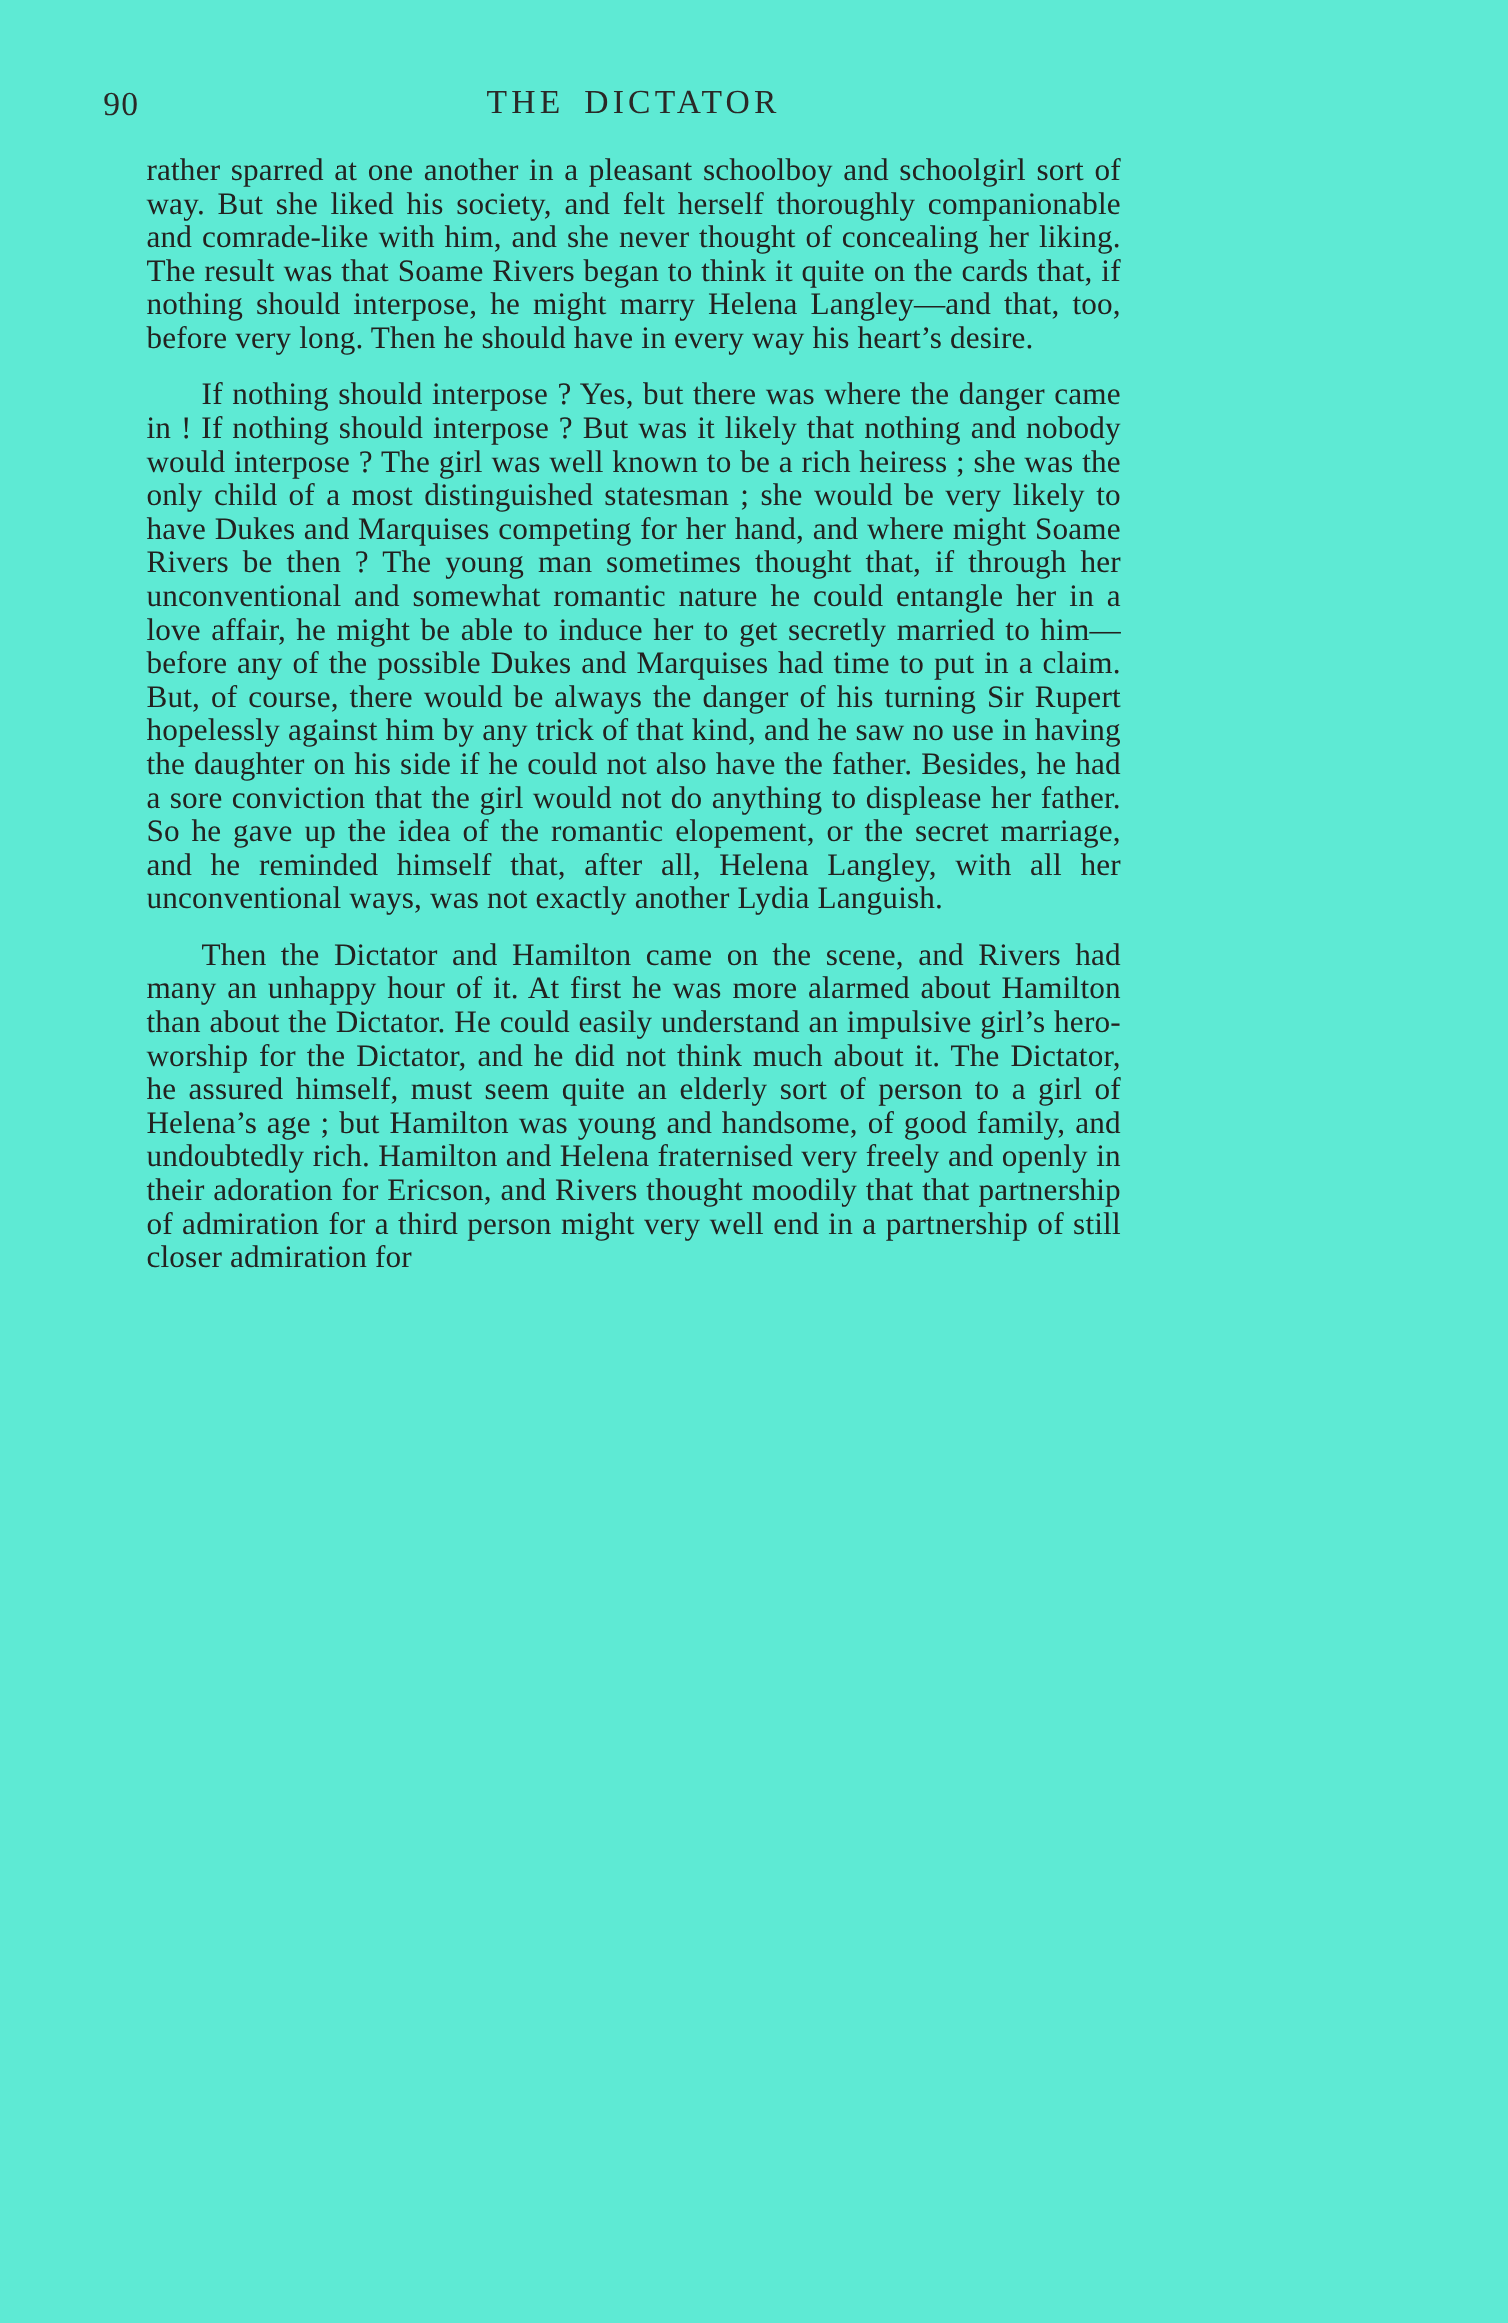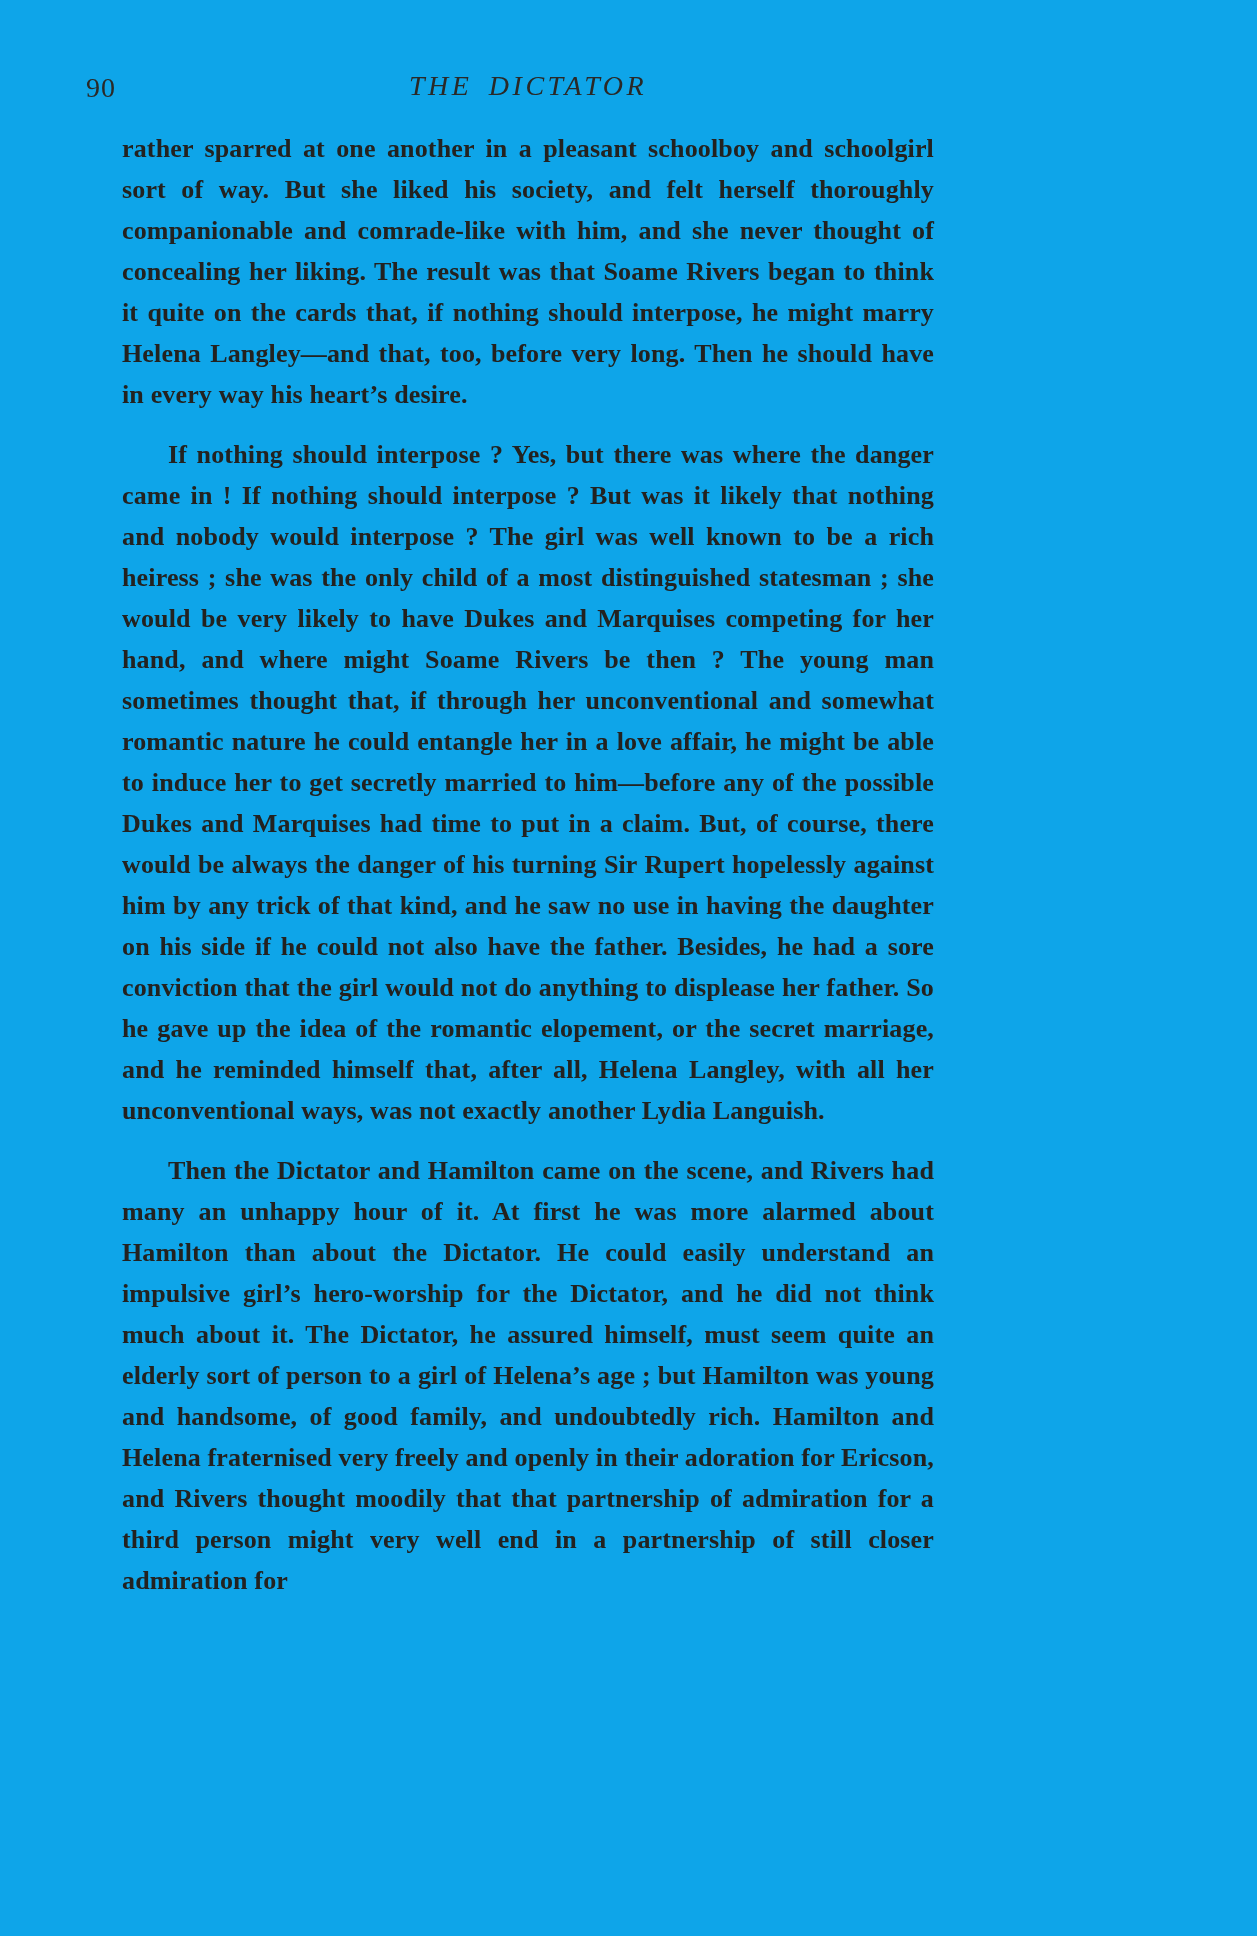--- a/index.html
+++ b/index.html
@@ -12,57 +12,55 @@
     background: #fbfbf9;
     font-family: "Liberation Serif", "DejaVu Serif", serif;
     color: #222120;
     -webkit-font-smoothing: antialiased;
   }
   .page {
     position: relative;
     width: 1257px;
     height: 1936px;
     overflow: hidden;
-    background: #0ea5e9;
+    background: #5eead4;
   }
   .header {
     position: absolute;
     top: 70px;
     left: 122px;
     width: 812px;
     height: 40px;
   }
   .pagenum {
     position: absolute;
     left: -36px;
     top: 2px;
     font-size: 28px;
     letter-spacing: 1px;
     color: #2a2927;
   }
   .running-title {
     display: block;
     text-align: center;
-    font-style: italic;
     font-size: 28px;
     letter-spacing: 3.5px;
     color: #2a2927;
     word-spacing: 6px;
   }
   .body-text {
     position: absolute;
     top: 128px;
     left: 122px;
     width: 812px;
     font-size: 26px;
-    line-height: 41px;
+    line-height: 28px;
     text-align: justify;
     letter-spacing: 0.15px;
     color: #232220;
-    font-weight: bold;
   }
   .para {
     margin: 0;
     padding: 0;
   }
   .para.indent {
     text-indent: 46px;
     margin-top: 19px;
   }
 </style>

